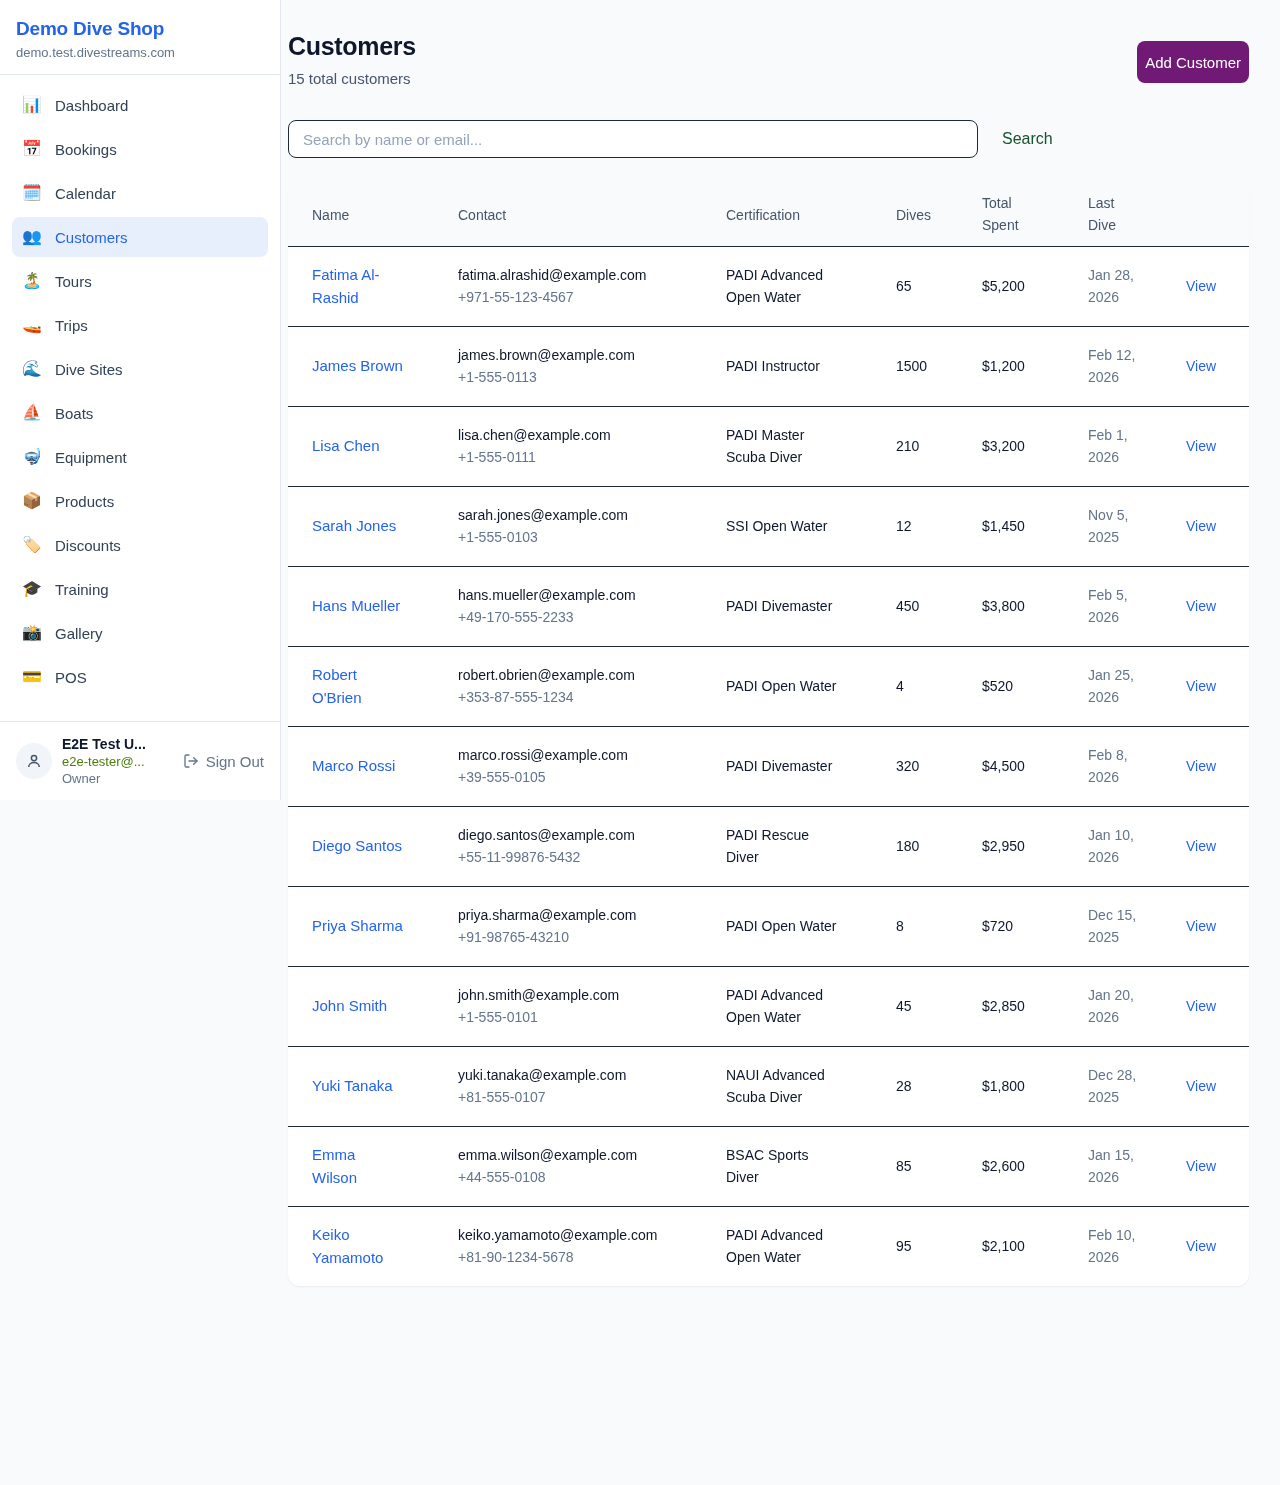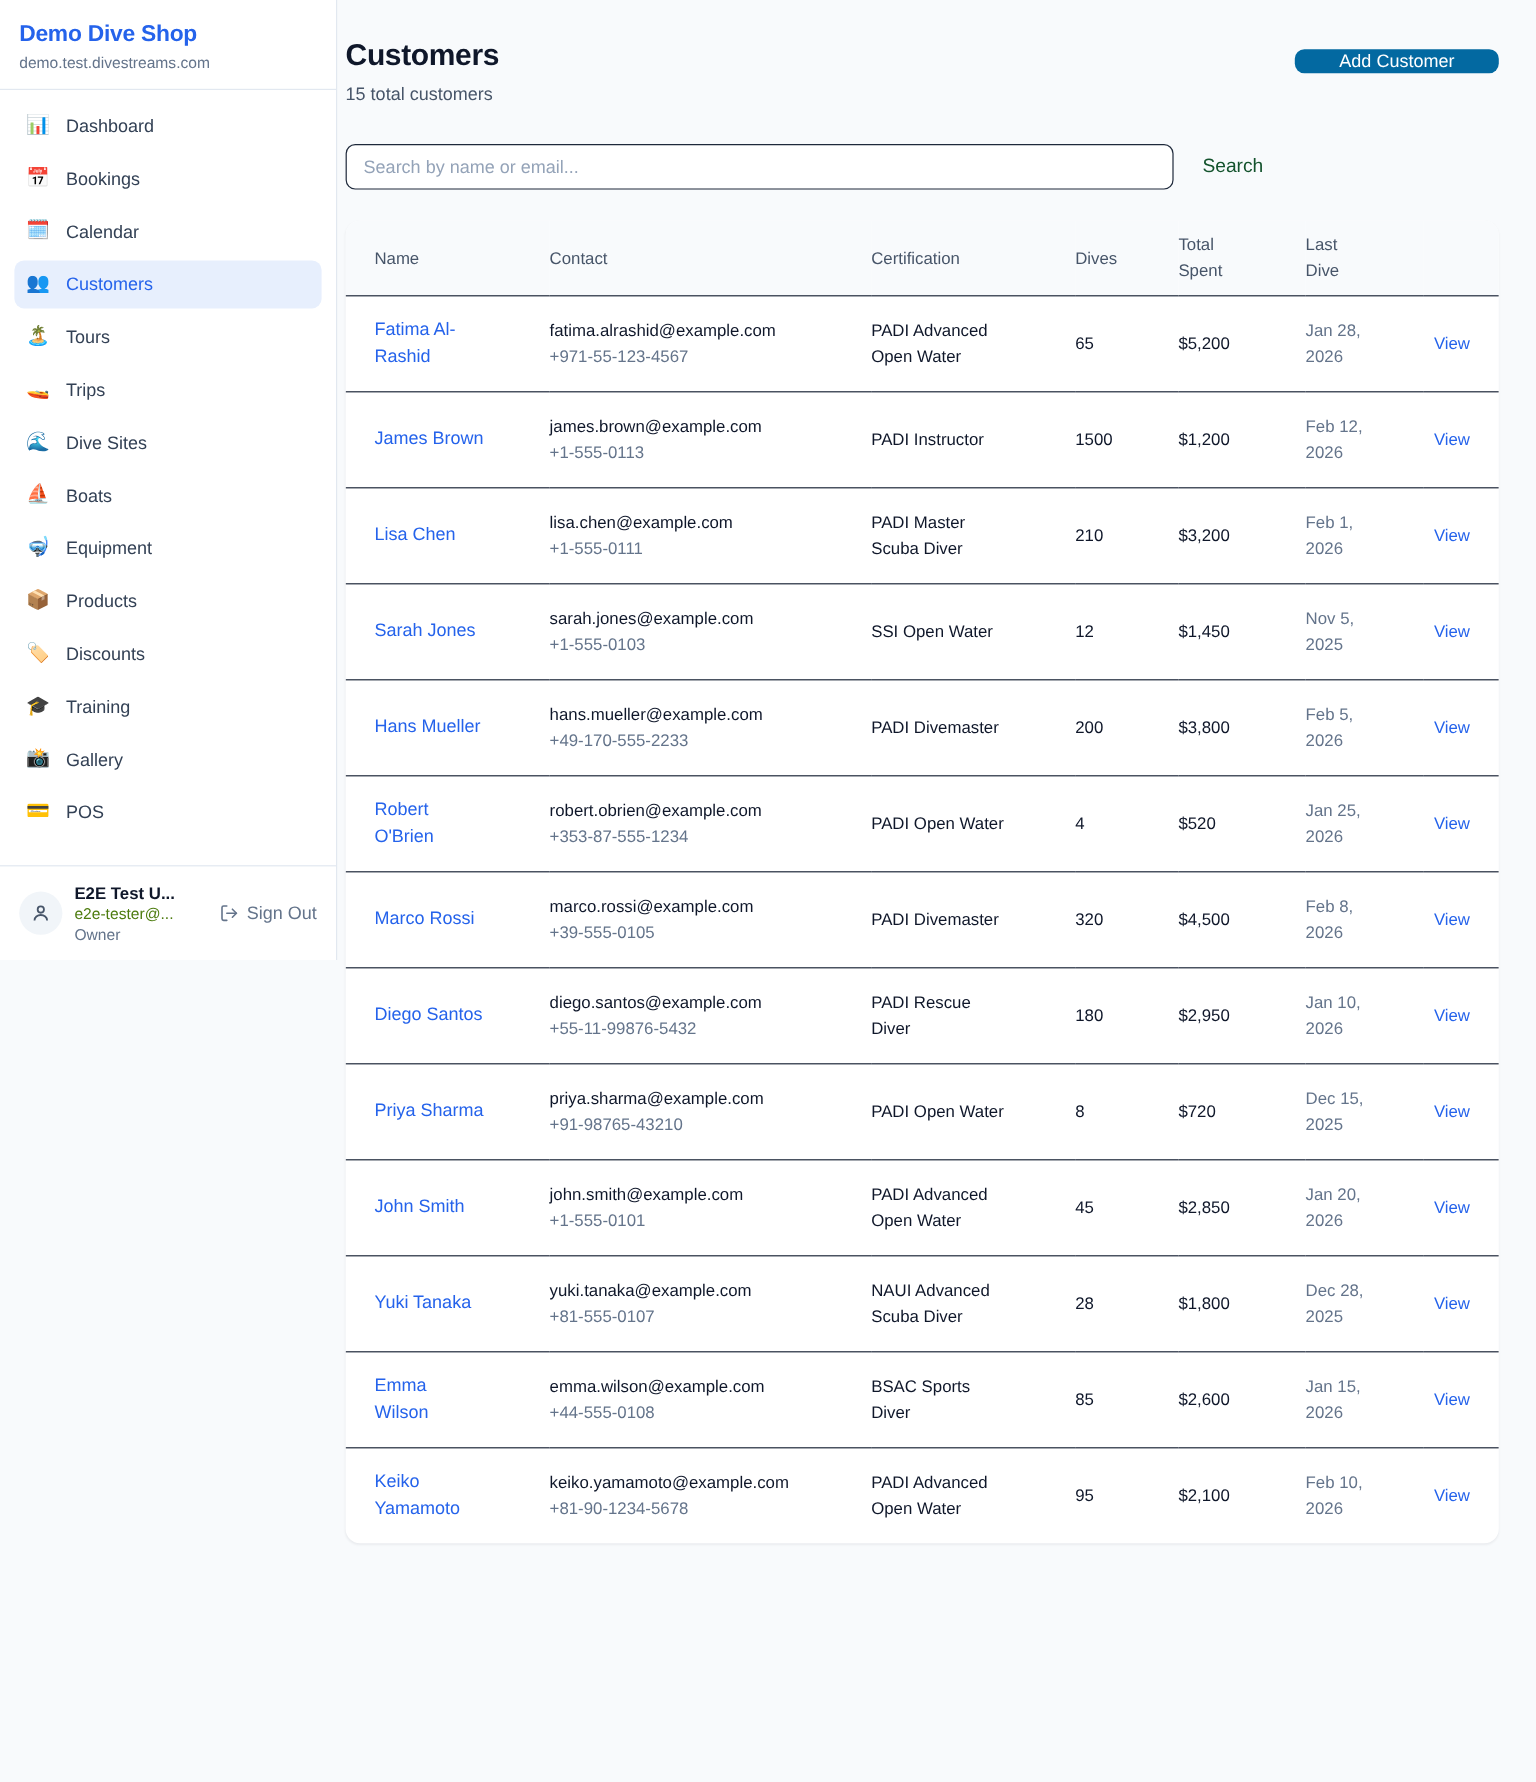--- a/index.html
+++ b/index.html
@@ -67,25 +67,25 @@
     display: flex; align-items: center; gap: 7px;
     color: #64748b; font-size: 15px; cursor: pointer; white-space: nowrap;
   }
 
   
   .main { position: absolute; left: 288px; top: 32px; width: 961px; }
   .page-header { display: flex; justify-content: space-between; align-items: flex-start; }
   .page-title { font-size: 25px; font-weight: bold; color: #0f172a; letter-spacing: -0.3px; }
   .page-subtitle { font-size: 15px; color: #475569; margin-top: 9px; }
   .add-btn {
-    background: #0369a1; color: #ffffff;
+    background: #701a75; color: #ffffff;
     border: none; border-radius: 8px;
     font-size: 15px; font-weight: 500;
     font-family: inherit;
-    padding: 0 37px; height: 20px;
+    padding: 0 8px; height: 42px;
     margin-top: 9px;
     cursor: pointer;
   }
 
   .search-row { display: flex; align-items: center; margin-top: 33px; gap: 24px; }
   .search-input {
     flex: 0 0 auto;
     width: 690px; height: 38px;
     border: 1px solid #1e293b;
     border-radius: 8px;
@@ -151,21 +151,21 @@
   .name-link {
     color: #2563eb; font-size: 15px; text-decoration: none;
     display: inline-block; max-width: 92px; line-height: 1.55; cursor: pointer;
   }
   .email { color: #0f172a; word-break: break-word; }
   .phone { color: #64748b; }
   .cert { display: inline-block; max-width: 114px; }
   .cert.muted { color: #94a3b8; }
   .last-dive { color: #64748b; display: inline-block; max-width: 58px; }
   .last-dive.single { max-width: none; }
-  td.view-cell { text-align: right; padding-right: 24px; }
+  td.view-cell { padding-right: 24px; }
   .view-link { color: #2563eb; text-decoration: none; cursor: pointer; font-size: 14px; }
 </style>
 </head>
 <body>
 
 <aside class="sidebar">
   <div class="shop-header">
     <div class="shop-name">Demo Dive Shop</div>
     <div class="shop-domain">demo.test.divestreams.com</div>
   </div>
@@ -337,21 +337,21 @@
     <td><span class="last-dive">Nov 5, 2025</span></td>
     <td class="view-cell"><a class="view-link">View</a></td>
   </tr>
           <tr>
     <td><a class="name-link">Hans Mueller</a></td>
     <td>
       <div class="email">hans.mueller@example.com</div>
       <div class="phone">+49-170-555-2233</div>
     </td>
     <td><span class="cert">PADI Divemaster</span></td>
-    <td>200</td>
+    <td>450</td>
     <td>$3,800</td>
     <td><span class="last-dive">Feb 5, 2026</span></td>
     <td class="view-cell"><a class="view-link">View</a></td>
   </tr>
           <tr>
     <td><a class="name-link">Robert O'Brien</a></td>
     <td>
       <div class="email">robert.obrien@example.com</div>
       <div class="phone">+353-87-555-1234</div>
     </td>

